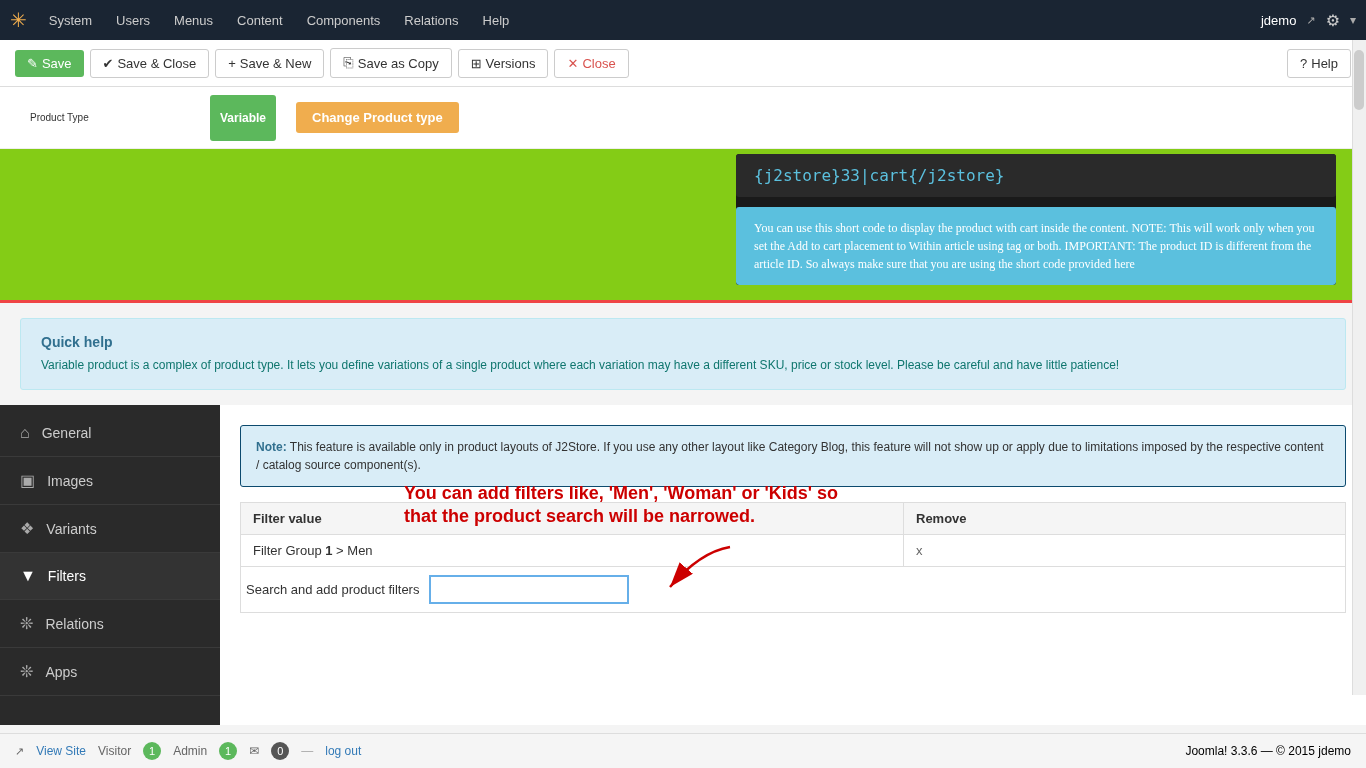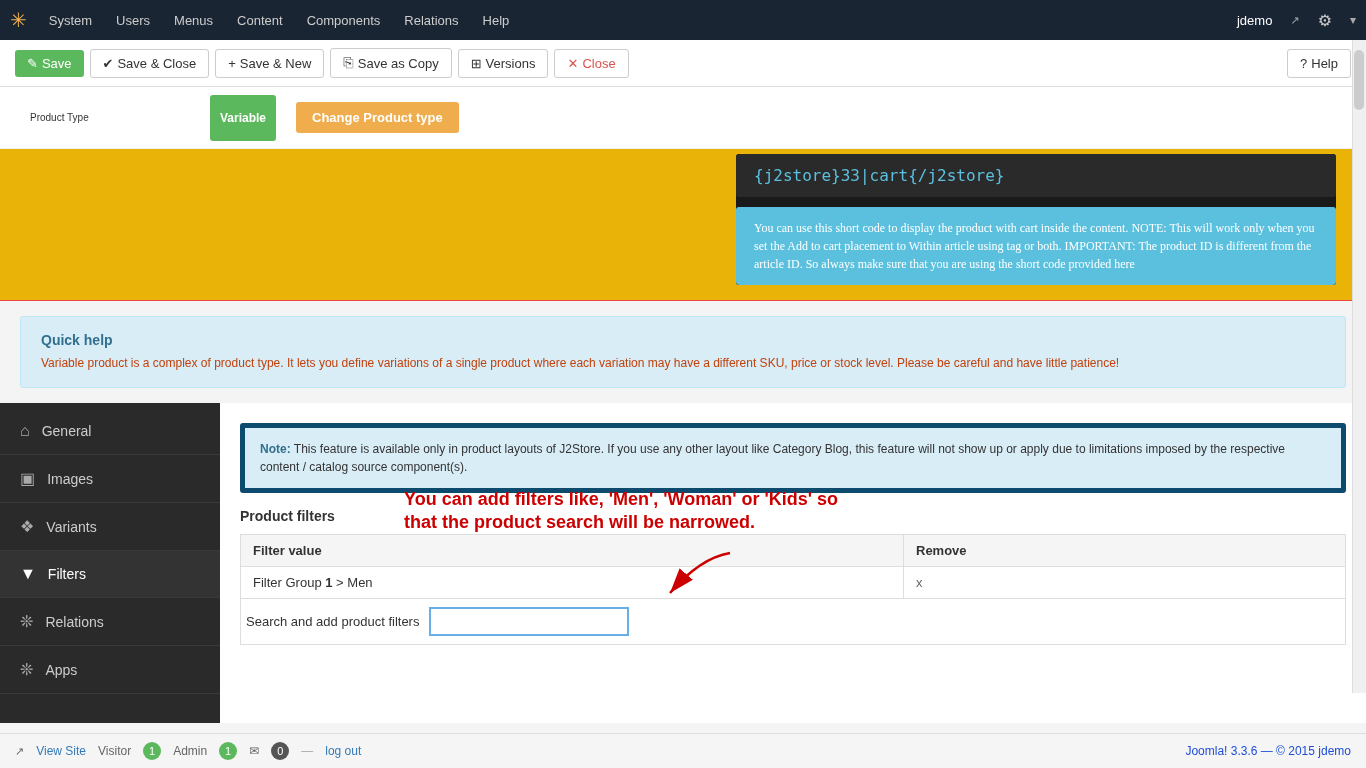--- a/index.html
+++ b/index.html
@@ -17,21 +17,21 @@
     .top-nav-left { display: flex; align-items: center; gap: 4px; }
     .top-nav-left .joomla-logo { color: #f0ad4e; font-size: 20px; margin-right: 8px; }
     .top-nav-item {
       color: #ccc;
       padding: 6px 10px;
       font-size: 13px;
       cursor: pointer;
       border-radius: 3px;
       text-align: right;
     }
-    .top-nav-right { display: flex; align-items: center; gap: 18px; color: #ccc; font-size: 13px; }
+    .top-nav-right { display: flex; align-items: center; gap: 10px; color: #ccc; font-size: 13px; }
     .top-nav-right .user-name { color: #fff; }
     .top-nav-right .settings-icon { color: #ccc; cursor: pointer; font-size: 16px; }
 
     
     .toolbar {
       background: #fff;
       border-bottom: 1px solid #ddd;
       padding: 8px 15px;
       display: flex;
       align-items: center;
@@ -96,21 +96,21 @@
 
     
     .quick-help-section {
       background: #d9edf7;
       border: 1px solid #bce8f1;
       margin: 15px 20px;
       padding: 15px 20px;
       border-radius: 3px;
     }
     .quick-help-title { color: #31708f; font-weight: bold; font-size: 14px; margin-bottom: 6px; }
-    .quick-help-text { color: #c2410c; font-size: 12px; line-height: 1.5; }
+    .quick-help-text { color: #0f766e; font-size: 12px; line-height: 1.5; }
 
     
     .two-col-layout {
       display: flex;
       margin: 10px 0 0 0;
     }
 
     
     .sidebar {
       background: #2a2a2a;
@@ -136,21 +136,21 @@
     
     .main-panel {
       flex: 1;
       background: #fff;
       padding: 20px;
     }
 
     
     .note-box {
       background: #d9edf7;
-      border: 5px solid #0c4a6e;
+      border: 1px solid #0c4a6e;
       padding: 12px 15px;
       border-radius: 3px;
       margin-bottom: 15px;
       font-size: 12px;
       color: #333;
       line-height: 1.5;
     }
     .note-box strong { color: #31708f; }
 
     
@@ -214,21 +214,21 @@
       background: #555;
       color: #fff;
       border-radius: 50%;
       width: 18px;
       height: 18px;
       display: inline-flex;
       align-items: center;
       justify-content: center;
       font-size: 11px;
     }
-    .footer-right { color: #1d4ed8; }
+    .footer-right { color: #000000; }
 
     
     .scrollbar-area {
       position: absolute;
       right: 0;
       top: 40px;
       bottom: 30px;
       width: 14px;
       background: #f0f0f0;
       border-left: 1px solid #ddd;
@@ -253,23 +253,23 @@
       background: #fff;
       padding: 15px 30px;
       border-bottom: 1px solid #eee;
       display: flex;
       align-items: center;
     }
     .pt-label { font-weight: normal; font-size: 10px; min-width: 180px; }
     .pt-badge { margin-right: 20px; }
 
     .shortcode-full-section {
-      background: #eab308;
+      background: #84cc16;
       padding: 5px 30px 15px 30px;
-      border-bottom: 1px solid #ef4444;
+      border-bottom: 3px solid #ef4444;
     }
   </style>
 </head>
 <body>
 
 <div class="wrapper">
 
   <nav class="top-nav">
     <div class="top-nav-left">
       <span class="joomla-logo">✳</span>
@@ -388,21 +388,20 @@
               <defs>
                 <marker id="arrowhead" markerWidth="10" markerHeight="7" refX="10" refY="3.5" orient="auto">
                   <polygon points="0 0, 10 3.5, 0 7" fill="#cc0000"></polygon>
                 </marker>
               </defs>
               <path d="M70,5 Q40,10 10,45" stroke="#cc0000" stroke-width="2.5" fill="none" marker-end="url(#arrowhead)"></path>
             </svg>
           </div>
 
           <div style="margin-top: 10px;">
-            <div class="product-filters-title">Product filters</div>
             <table class="filters-table">
               <thead>
                 <tr>
                   <th class="filter-value-col">Filter value</th>
                   <th class="remove-col">Remove</th>
                 </tr>
               </thead>
               <tbody>
                 <tr>
                   <td>

